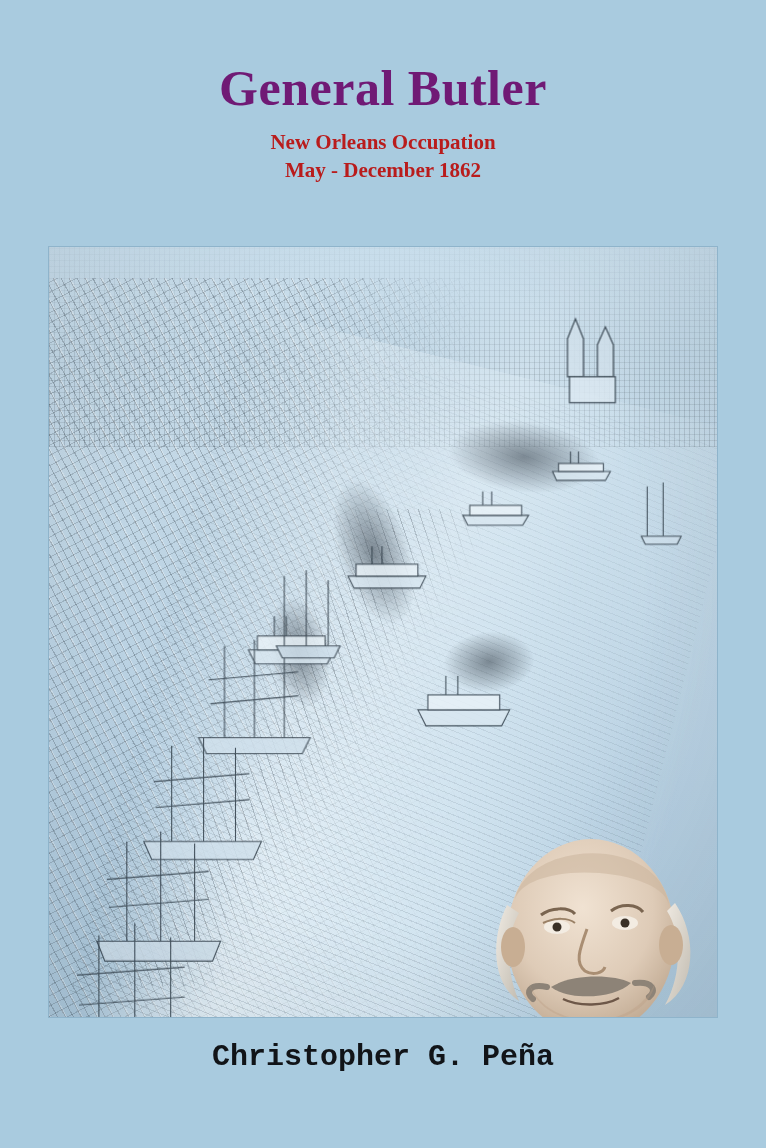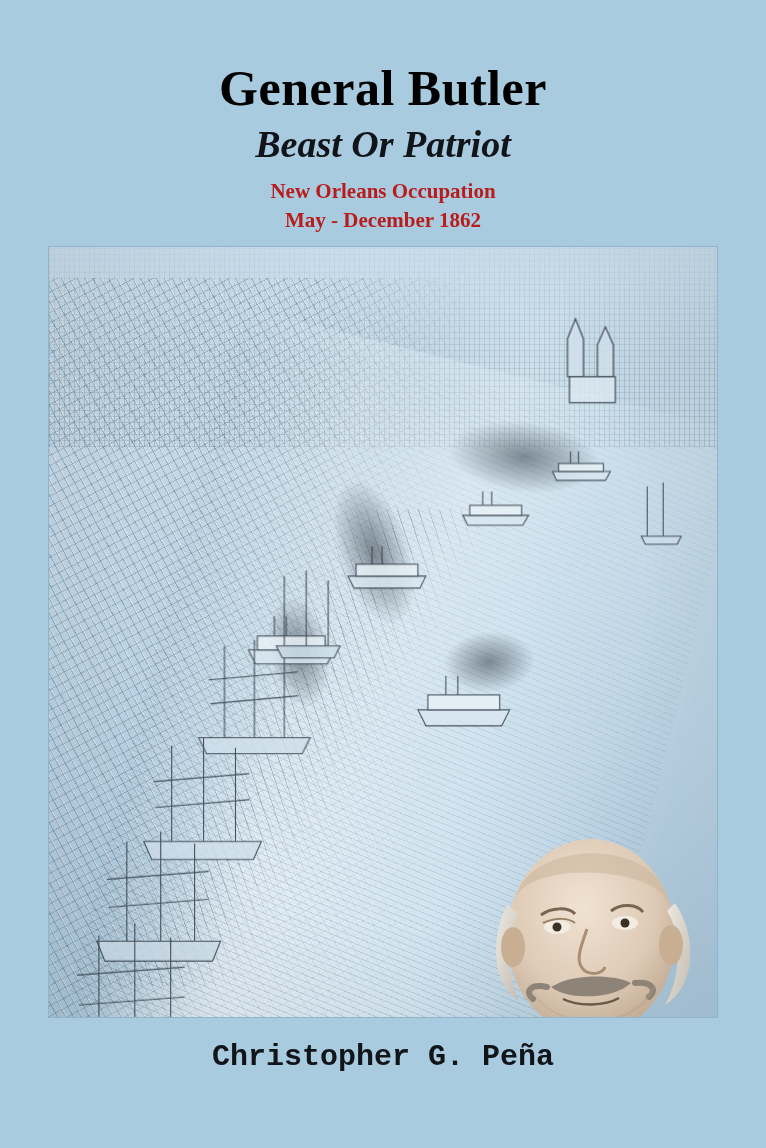--- a/index.html
+++ b/index.html
@@ -24,21 +24,21 @@
     position: absolute;
     top: 62px;
     left: 0;
     width: 766px;
     text-align: center;
   }
   .main-title {
     font-family: "Liberation Serif", serif;
     font-size: 50px;
     font-weight: bold;
-    color: #000000;
+    color: #701a75;
     letter-spacing: 0.5px;
     line-height: 1.05;
     margin: 0;
   }
   .subtitle {
     font-family: "Liberation Serif", serif;
     font-size: 38px;
     font-weight: bold;
     font-style: italic;
     color: #111418;
@@ -182,21 +182,20 @@
     color: #111418;
   }
 </style>
 </head>
 <body>
 
 <div class="cover">
 
   <div class="title-block">
     <h1 class="main-title">General Butler</h1>
-    <div class="subtitle">Beast Or Patriot</div>
     <div class="series-line1">New Orleans Occupation</div>
     <div class="series-line2">May - December 1862</div>
   </div>
 
   <div class="art-frame">
     <div class="engraving"></div>
     <div class="city-far"></div>
     <div class="city"></div>
     <div class="river"></div>
     <div class="river-ripples"></div>

